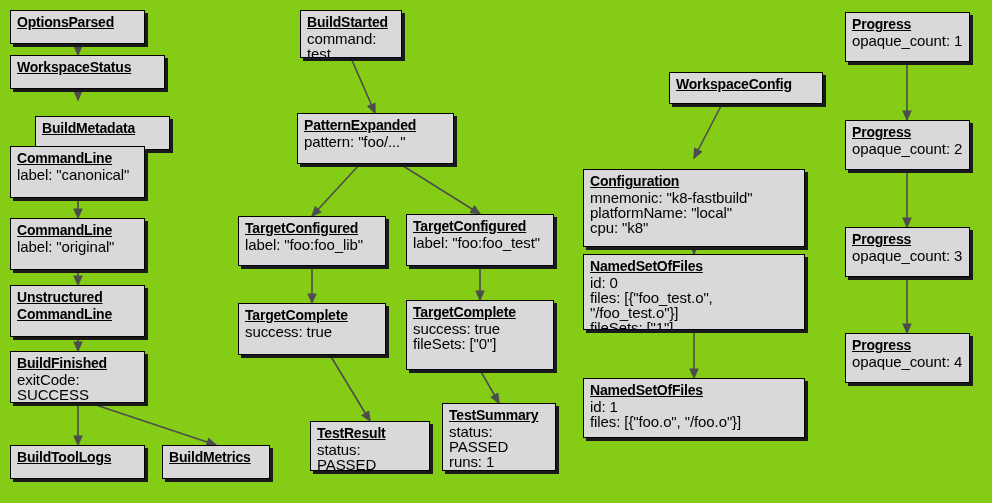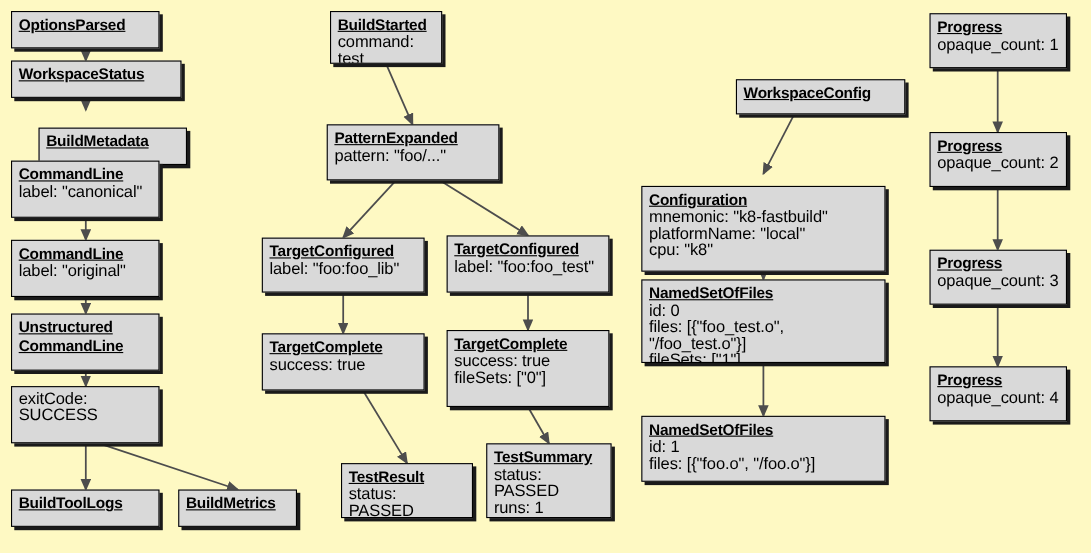--- a/index.html
+++ b/index.html
@@ -4,21 +4,21 @@
 <style>
   html, body {
     margin: 0;
     padding: 0;
     background: #000000;
   }
   #canvas {
     position: relative;
     width: 992px;
     height: 503px;
-    background: #fef9c3;
+    background: #84cc16;
     overflow: hidden;
     font-family: "Liberation Sans", sans-serif;
   }
   .edges {
     position: absolute;
     left: 0; top: 0;
     width: 992px;
     height: 503px;
     pointer-events: none;
   }
@@ -101,20 +101,21 @@
       </div>
       <div class="node" style="left: 10px; top: 218px; width: 135px; height: 52px;">
         <div class="node-title">CommandLine</div>
         <div class="node-fields">label: "original"</div>
       </div>
       <div class="node" style="left: 10px; top: 285px; width: 135px; height: 52px;">
         <div class="node-title">Unstructured
 CommandLine</div>
       </div>
       <div class="node" style="left: 10px; top: 351px; width: 135px; height: 52px;">
+        <div class="node-title">BuildFinished</div>
         <div class="node-fields">exitCode: SUCCESS</div>
       </div>
       <div class="node" style="left: 10px; top: 445px; width: 135px; height: 34px;">
         <div class="node-title">BuildToolLogs</div>
       </div>
       <div class="node" style="left: 162px; top: 445px; width: 108px; height: 34px;">
         <div class="node-title">BuildMetrics</div>
       </div>
       <div class="node" style="left: 300px; top: 10px; width: 102px; height: 48px;">
         <div class="node-title">BuildStarted</div>

